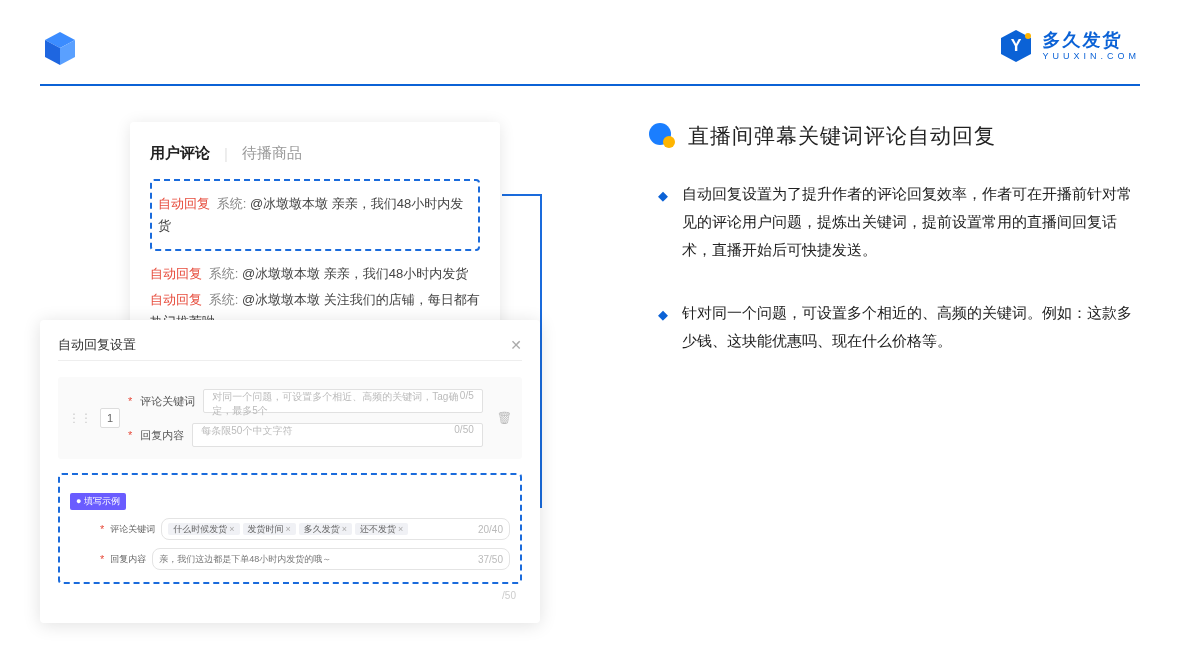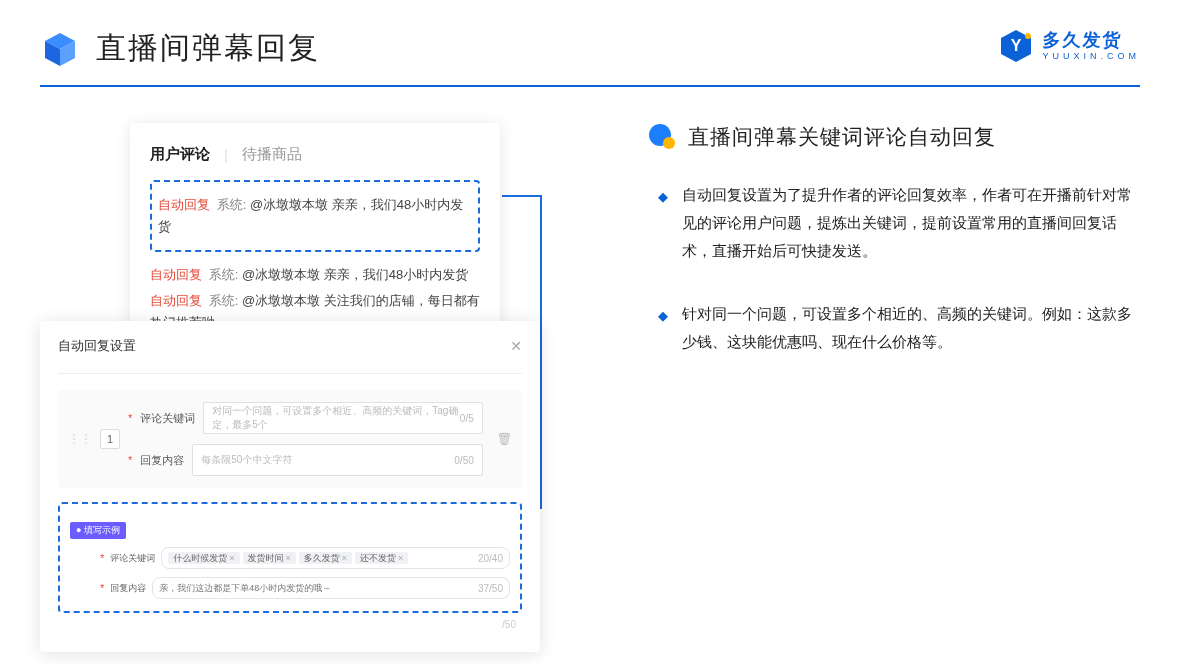--- a/index.html
+++ b/index.html
@@ -28,29 +28,29 @@
 .tab-active { font-weight:700; color:#222; }
 .tab-sep { color:#e4e4e4; margin:0 14px; }
 .tab-other { color:#999; }
 .highlight-box { border:2px dashed #1a6bdc; border-radius:4px; padding:8px 6px; margin-bottom:12px; }
 .comment-line { font-size:13px; line-height:1.7; color:#444; margin:4px 0; }
 .tag-auto { color:#e74c3c; font-weight:500; margin-right:3px; }
 .sys { color:#888; }
 
 
 .panel-settings { position:absolute; top:198px; left:0; width:500px; background:#fff; box-shadow:0 2px 18px rgba(0,0,0,.12); border-radius:4px; padding:16px 18px 22px 18px; }
-.settings-head { display:flex; justify-content:space-between; align-items:center; font-size:13px; color:#333; padding-bottom:18px; border-bottom:1px solid #eee; }
+.settings-head { display:flex; justify-content:space-between; align-items:center; font-size:13px; color:#333; padding-bottom:6px; border-bottom:1px solid #eee; }
 .close-x { color:#aaa; font-size:14px; cursor:pointer; }
 .setting-block { background:#fafafa; border-radius:3px; padding:12px 10px; margin-top:16px; display:flex; align-items:center; gap:8px; }
 .drag { color:#ccc; font-size:12px; }
 .idx-box { width:20px; height:20px; border:1px solid #ddd; background:#fff; border-radius:2px; font-size:11px; color:#666; display:flex; align-items:center; justify-content:center; }
 .field-row { display:flex; align-items:center; gap:8px; flex:1; }
 .req-dot { color:#e74c3c; font-size:11px; }
 .label-sm { font-size:11px; color:#555; }
-.fake-input { flex:1; height:32px; background:#fff; border:1px solid #e1e1e1; border-radius:2px; font-size:10px; color:#bbb; display:flex; align-items:center; padding:0 8px; justify-content:space-between; }
+.fake-input { flex:1; height:24px; background:#fff; border:1px solid #e1e1e1; border-radius:2px; font-size:10px; color:#bbb; display:flex; padding:0 8px; justify-content:space-between; }
 .counter { color:#bbb; font-size:10px; }
 .trash { color:#bbb; font-size:12px; margin-left:6px; }
 .reply-row { display:flex; align-items:center; gap:8px; margin-top:10px; padding-left:52px; }
 
 
 .example-wrap { border:2px dashed #1a6bdc; border-radius:4px; padding:10px 10px 12px 10px; margin-top:14px; }
 .add-link { color:#6a5cff; font-size:10px; }
 .add-note { color:#bbb; font-size:10px; margin-left:6px; }
 .badge { display:inline-block; background:#6a5cff; color:#fff; font-size:9px; padding:2px 6px; border-radius:2px; margin-top:8px; }
 .ex-row { display:flex; align-items:center; gap:6px; margin-top:8px; padding-left:30px; }
@@ -75,21 +75,20 @@
 <body>
 
 <div class="header">
   <div class="cube-icon">
     <svg viewBox="0 0 40 40">
         <polygon points="20,4 35,12 20,20 5,12" fill="#3b8cff"></polygon>
         <polygon points="5,12 20,20 20,37 5,29" fill="#1e66e0"></polygon>
         <polygon points="35,12 20,20 20,37 35,29" fill="#5aa0ff"></polygon>
       </svg>
   </div>
-  <div class="page-title">直播间弹幕回复</div>
 </div>
 <div class="brand">
   <div class="brand-icon">
     <svg viewBox="0 0 36 36">
         <polygon points="18,2 33,10 33,26 18,34 3,26 3,10" fill="#0b62d6"></polygon>
         <text x="18" y="23" text-anchor="middle" fill="#fff" font-size="16" font-weight="bold">Y</text>
         <circle cx="30" cy="8" r="3" fill="#ffb500"></circle>
       </svg>
   </div>
   <div class="brand-text">

